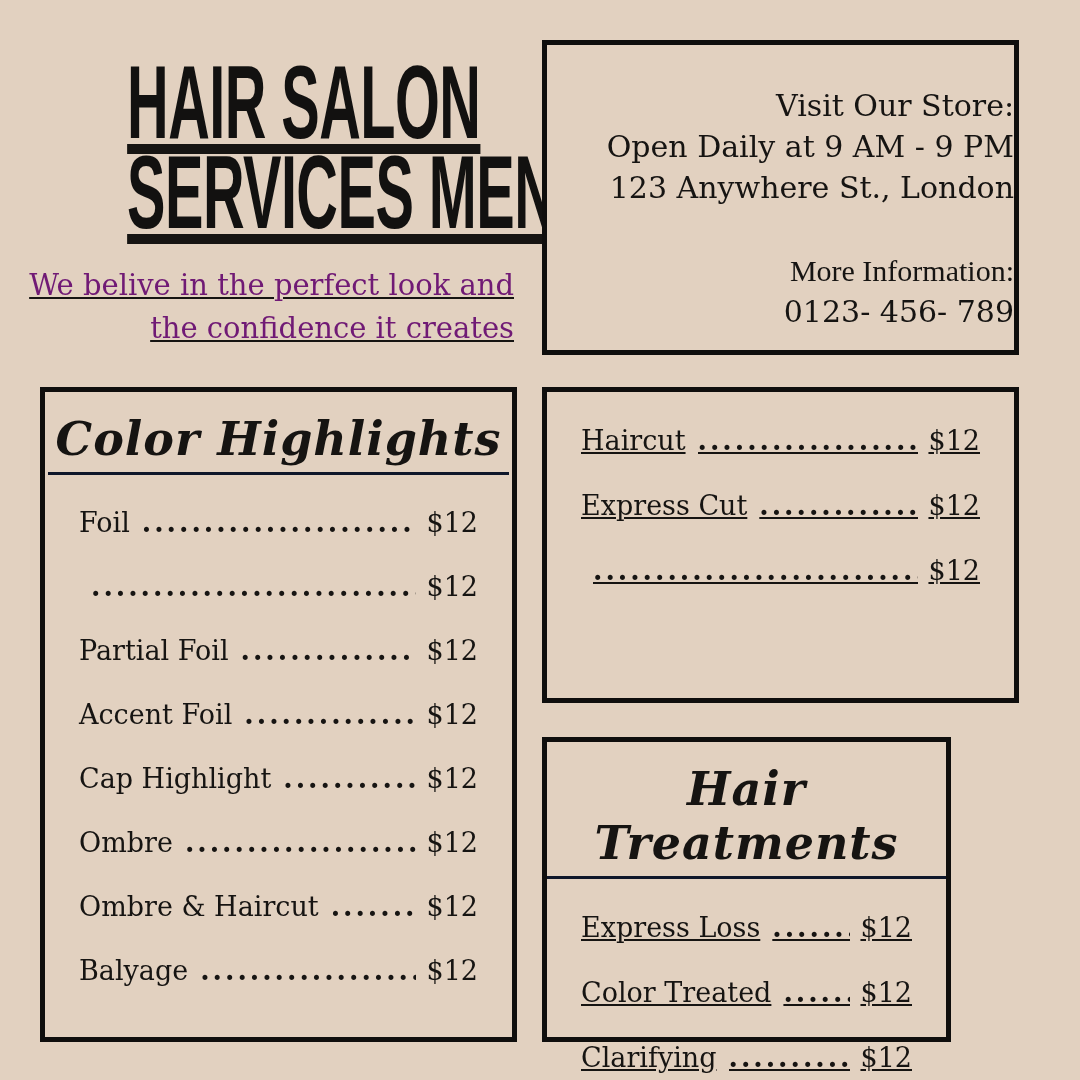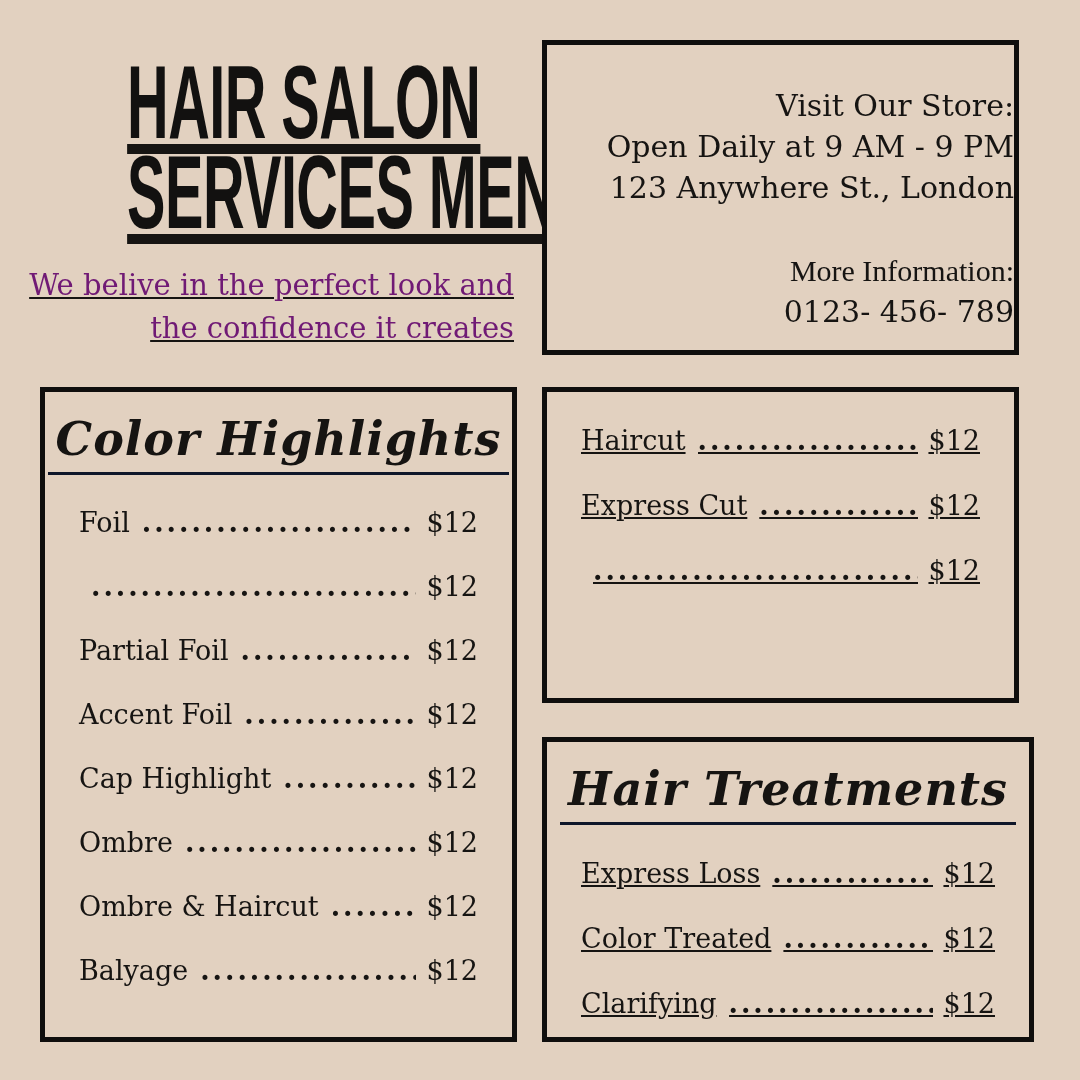--- a/index.html
+++ b/index.html
@@ -40,21 +40,21 @@
   
   .box {
     position: absolute;
     border: 5px solid #0f0e0d;
     box-sizing: border-box;
     background: #e2d1c0;
   }
   #store-box   { left: 542px; top: 40px;  width: 477px; height: 315px; text-align: center; }
   #color-box   { left: 40px;  top: 387px; width: 477px; height: 655px; }
   #haircuts-box{ left: 542px; top: 387px; width: 477px; height: 316px; }
-  #treatments-box { left: 542px; top: 737px; width: 492px; height: 305px; }
+  #treatments-box { left: 542px; top: 737px; width: 409px; height: 305px; }
 
   
   .store-info { padding-top: 40px; font-size: 30px; line-height: 41px; text-align: right; }
   .info-line { margin: 0; }
   .info-gap { margin-top: 42px; font-family: Liberation Serif, serif; }
 
   
   .section-title-wrap { text-align: center; margin-top: 20px; }
   .section-title {
     display: inline-block;

